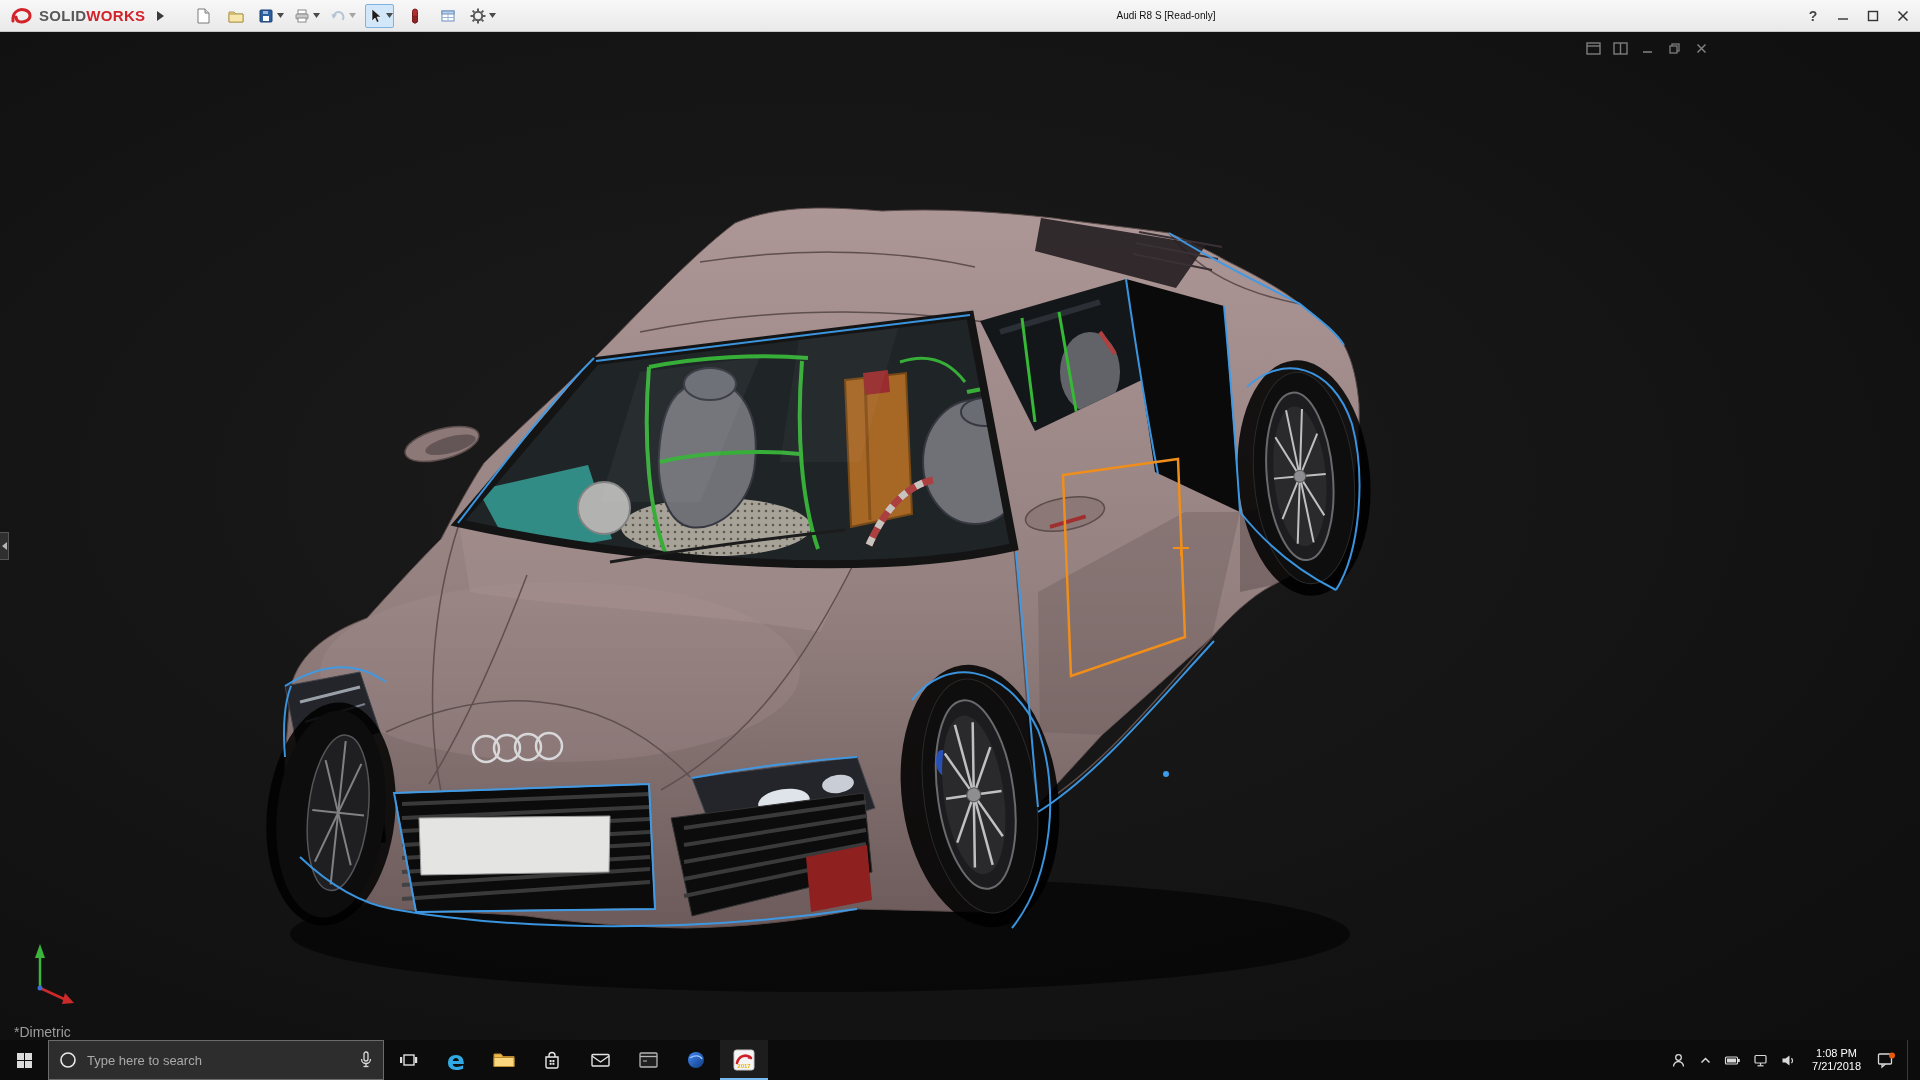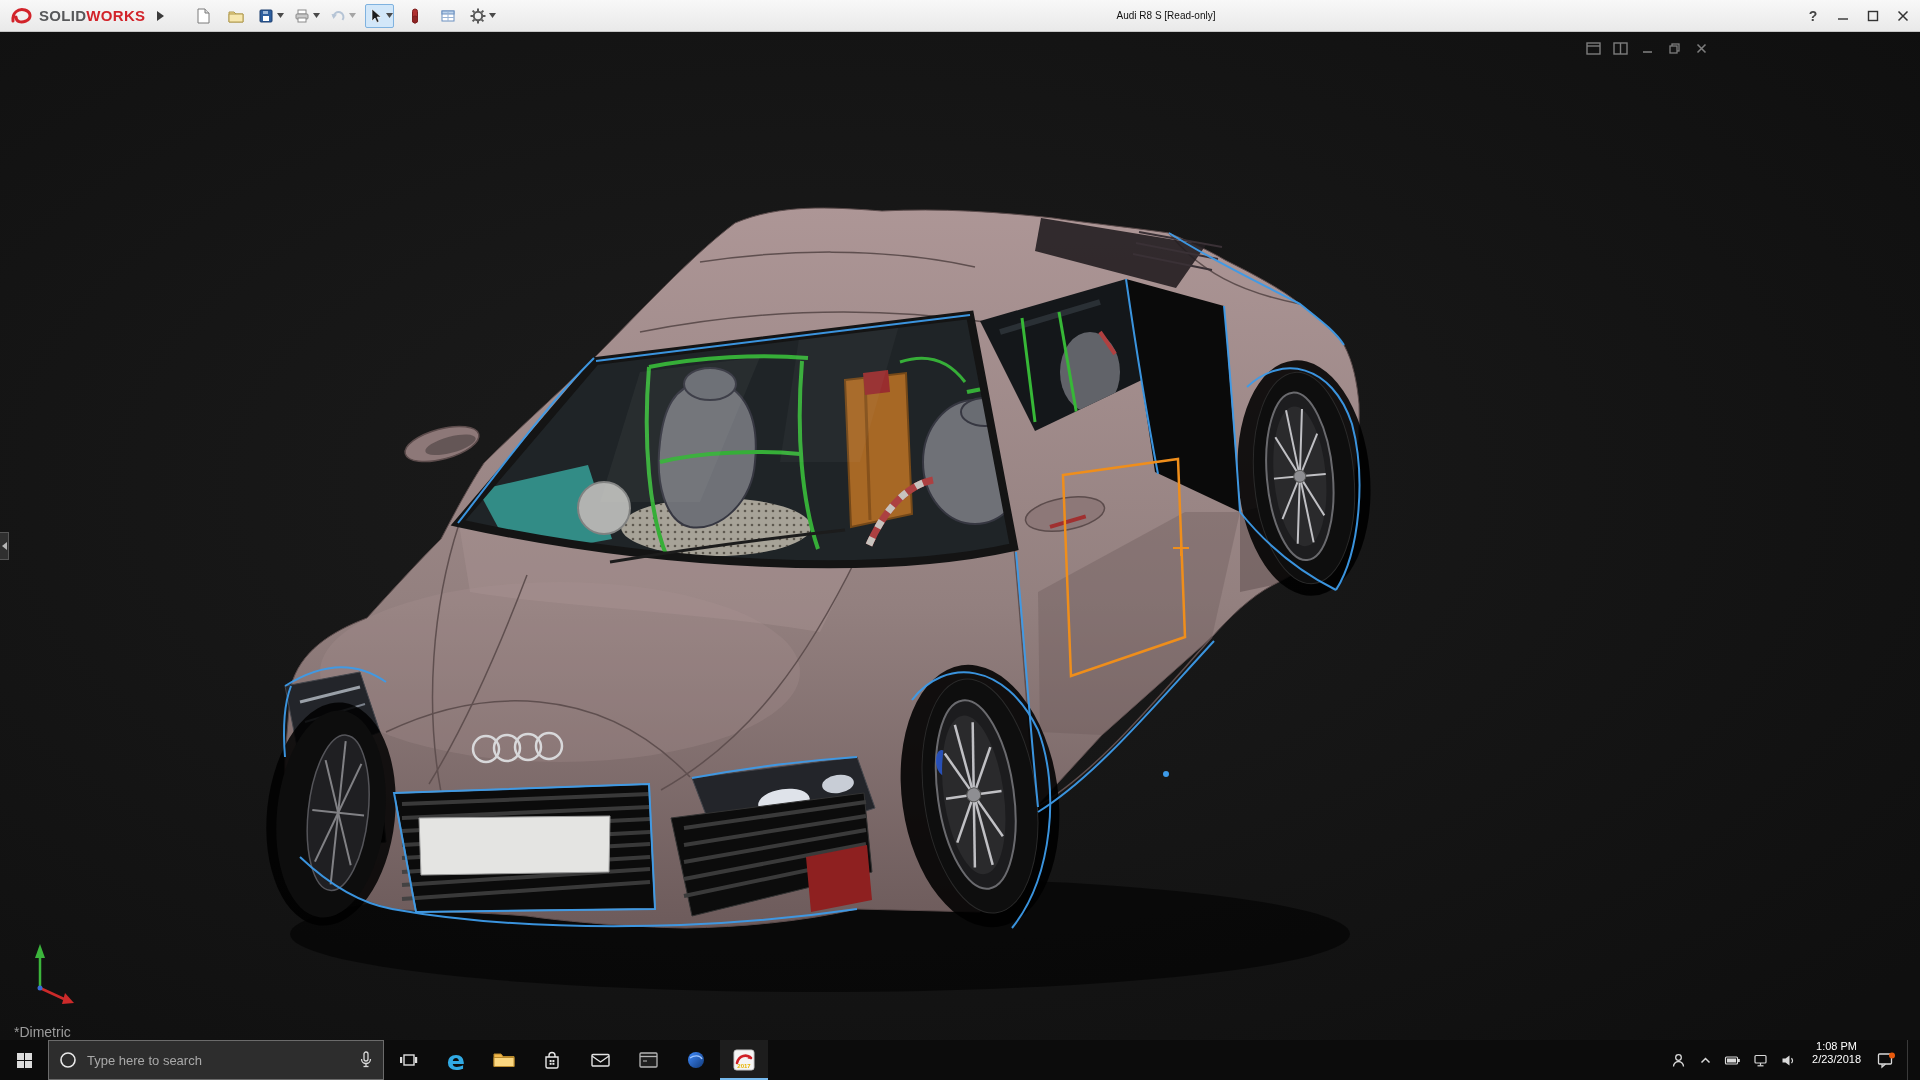--- a/index.html
+++ b/index.html
@@ -38,21 +38,21 @@
   .taskbar { position:absolute; bottom:0; left:0; width:1920px; height:40px; background:#0c0c0c;
              display:flex; align-items:stretch; z-index:20; }
   .tb-cell { width:48px; display:flex; align-items:center; justify-content:center; position:relative; }
   .tb-cell.running { background:#1d1d1d; box-shadow:inset 0 -2px 0 #76b9ed; }
   .search-wrap { position:relative; width:336px; height:40px; }
   .search-input { width:100%; height:100%; background:#2d2d2d; border:1px solid #6b6b6b;
                   color:#d6d6d6; font-size:13px; padding:0 36px 0 38px; outline:none; }
   .search-input::placeholder { color:#a9a9a9; }
   .search-ring { position:absolute; left:11px; top:11px; }
   .search-mic { position:absolute; right:9px; top:10px; }
-  .tray { margin-left:auto; display:flex; gap:11px; padding-right:8px; }
+  .tray { margin-left:auto; display:flex; align-items:center; gap:11px; padding-right:8px; }
   .tray-item { display:flex; align-items:center; justify-content:center; }
   .clock { text-align:center; color:#fff; font-size:11px; line-height:13px; padding:0 4px; }
   .show-desktop { width:5px; height:40px; border-left:1px solid #3a3a3a; }
   .edge-e { font-size:27px; font-weight:bold; color:#31aae4; line-height:1; font-family:"DejaVu Sans",sans-serif; }
 </style>
 </head>
 <body>
 
 <div id="root">
 
@@ -594,21 +594,21 @@
         </svg>
       </div>
       <div class="tray-item">
         <svg width="17" height="17" viewBox="0 0 17 17">
           <polygon points="2.5,6.5 5.5,6.5 9.5,3.5 9.5,13.5 5.5,10.5 2.5,10.5" fill="#d9d9d9"></polygon>
           <path d="M11.5,6 a4,4 0 0 1 0,5" fill="none" stroke="#d9d9d9" stroke-width="1.2"></path>
         </svg>
       </div>
       <div class="clock">
         <div>1:08 PM</div>
-        <div>2/23/2018</div>
+        <div>7/21/2018</div>
       </div>
       <div class="tray-item">
         <svg width="20" height="19" viewBox="0 0 20 19">
           <rect x="2.5" y="3" width="13" height="10" rx="1" fill="none" stroke="#d9d9d9" stroke-width="1.3"></rect>
           <path d="M6,13 v3 l3.5,-3" fill="none" stroke="#d9d9d9" stroke-width="1.3"></path>
           <circle cx="16" cy="4.5" r="3" fill="#e8590c"></circle>
         </svg>
       </div>
       <div class="show-desktop"></div>
     </div>

